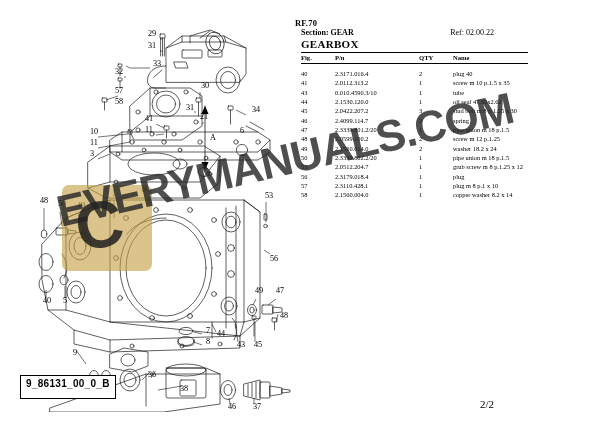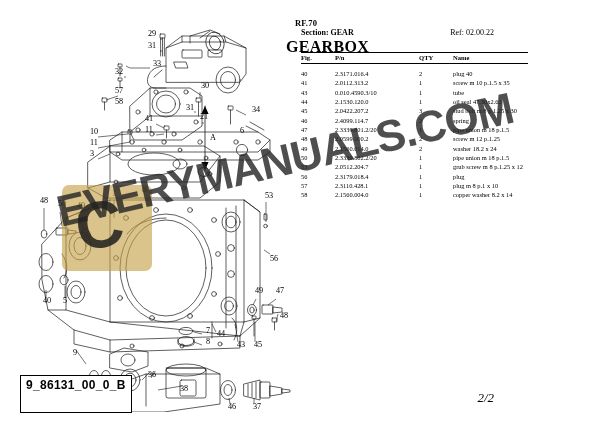--- a/index.html
+++ b/index.html
@@ -35,23 +35,23 @@
     font-weight: bold;
   }
   .ref-line {
     position: absolute;
     right: 34px; top: 28px;
     font-size: 8px;
     text-align: right;
   }
   .group-title {
     position: absolute;
-    left: 286px; top: 38px;
-    font-weight: bold;
-    font-size: 16px;
+    left: 301px; top: 38px;
+    font-weight: bold;
+    font-size: 11px;
     letter-spacing: 0.3px;
   }
 
   
   .table-wrap {
     position: absolute;
     left: 301px; top: 52px;
     width: 278px;
   }
   table.parts {
@@ -86,34 +86,33 @@
     width: 282px;
     height: 390px;
   }
   .diagram svg { display: block; }
 
   
   .draw-id {
     position: absolute;
     left: 20px; top: 375px;
     border: 1px solid #000;
-    padding: 2px 5px 20px 5px;
+    padding: 2px 5px 9px 5px;
     font-family: "Liberation Sans", sans-serif;
-    font-size: 12px;
+    font-size: 10px;
     font-weight: bold;
     letter-spacing: 0.3px;
     background: #fff;
   }
 
   
   .page-num {
     position: absolute;
-    right: 34px; top: 390px;
-    font-size: 13px;
-    font-style: italic;
+    right: 34px; top: 398px;
+    font-size: 11px;
   }
 
   
   .wm-layer {
     position: absolute;
     left: 0; top: 0;
     width: 612px; height: 432px;
     pointer-events: none;
   }
   .wm-text {

